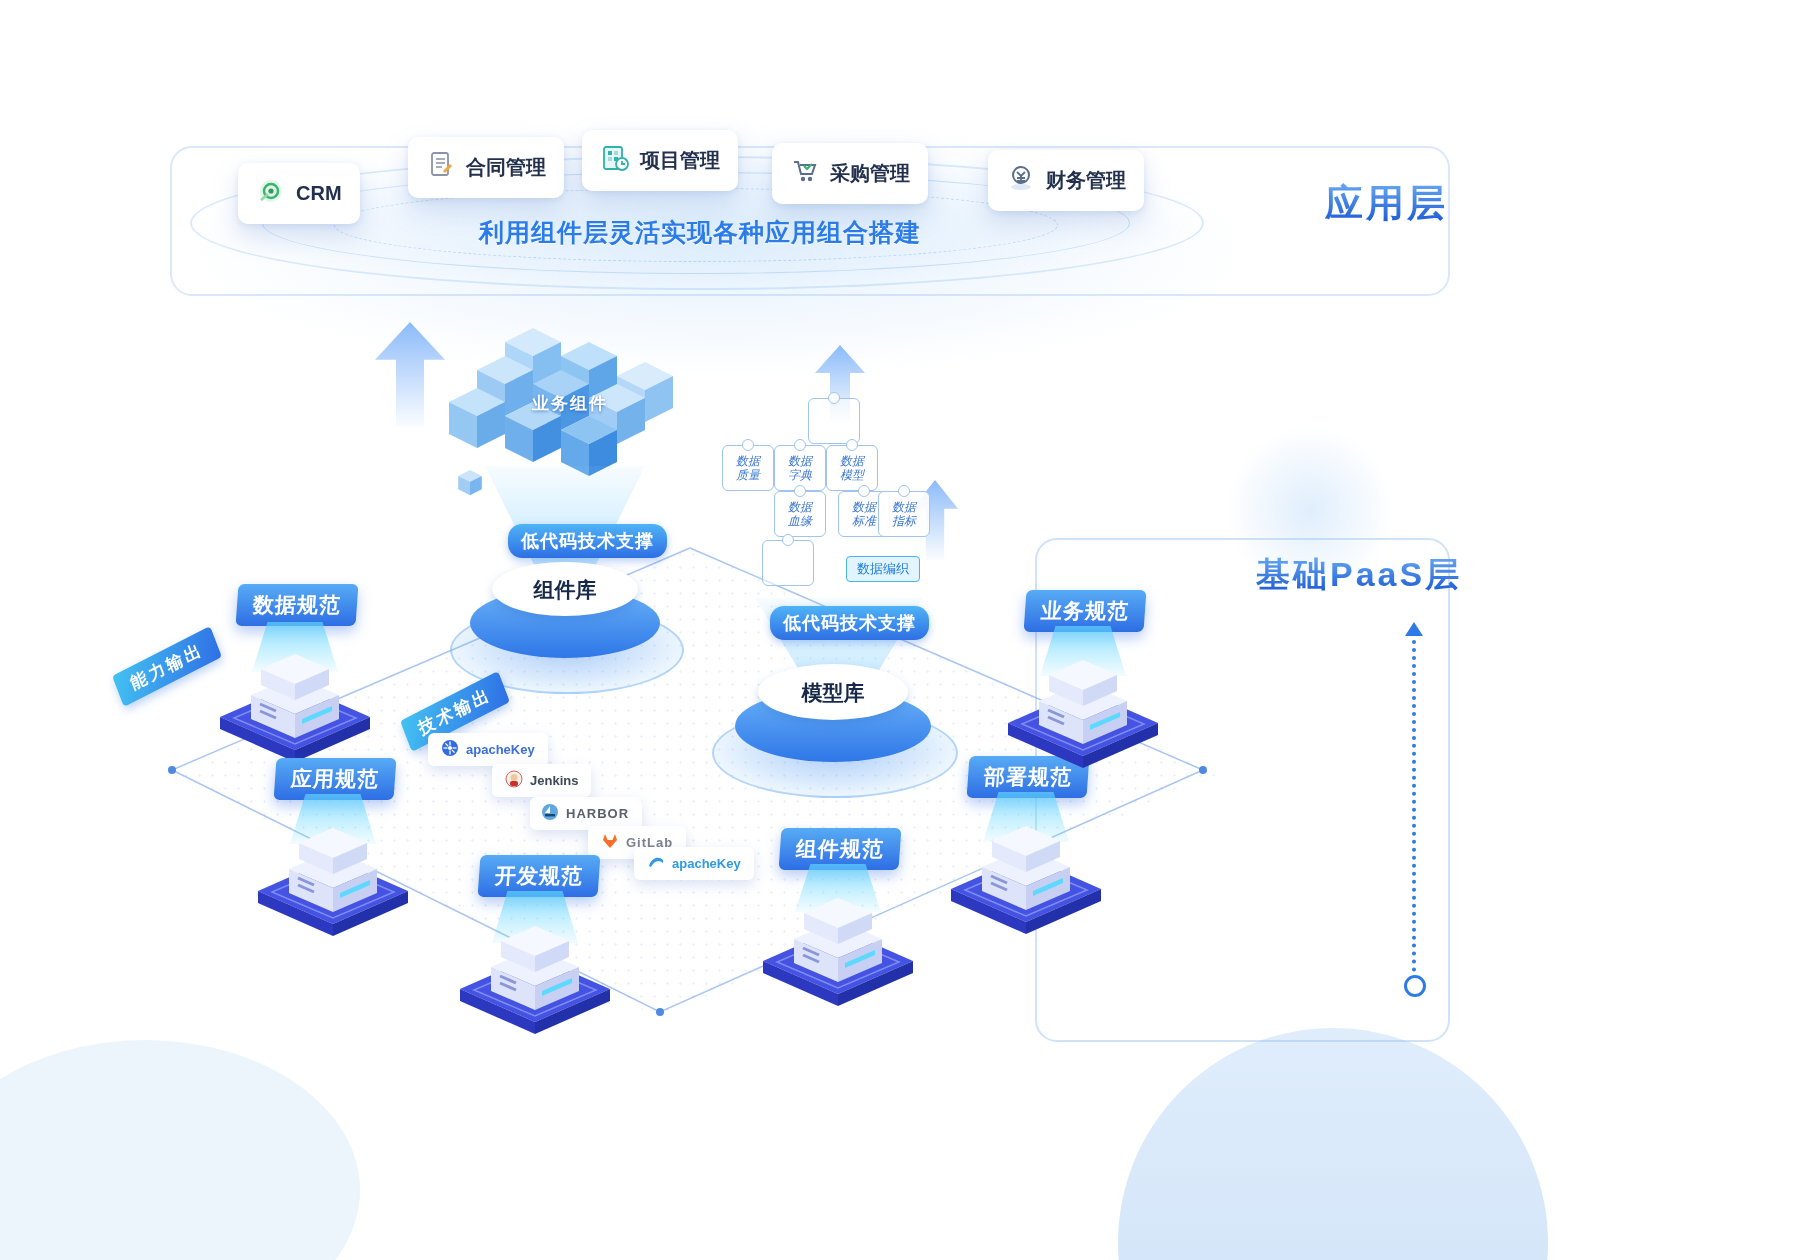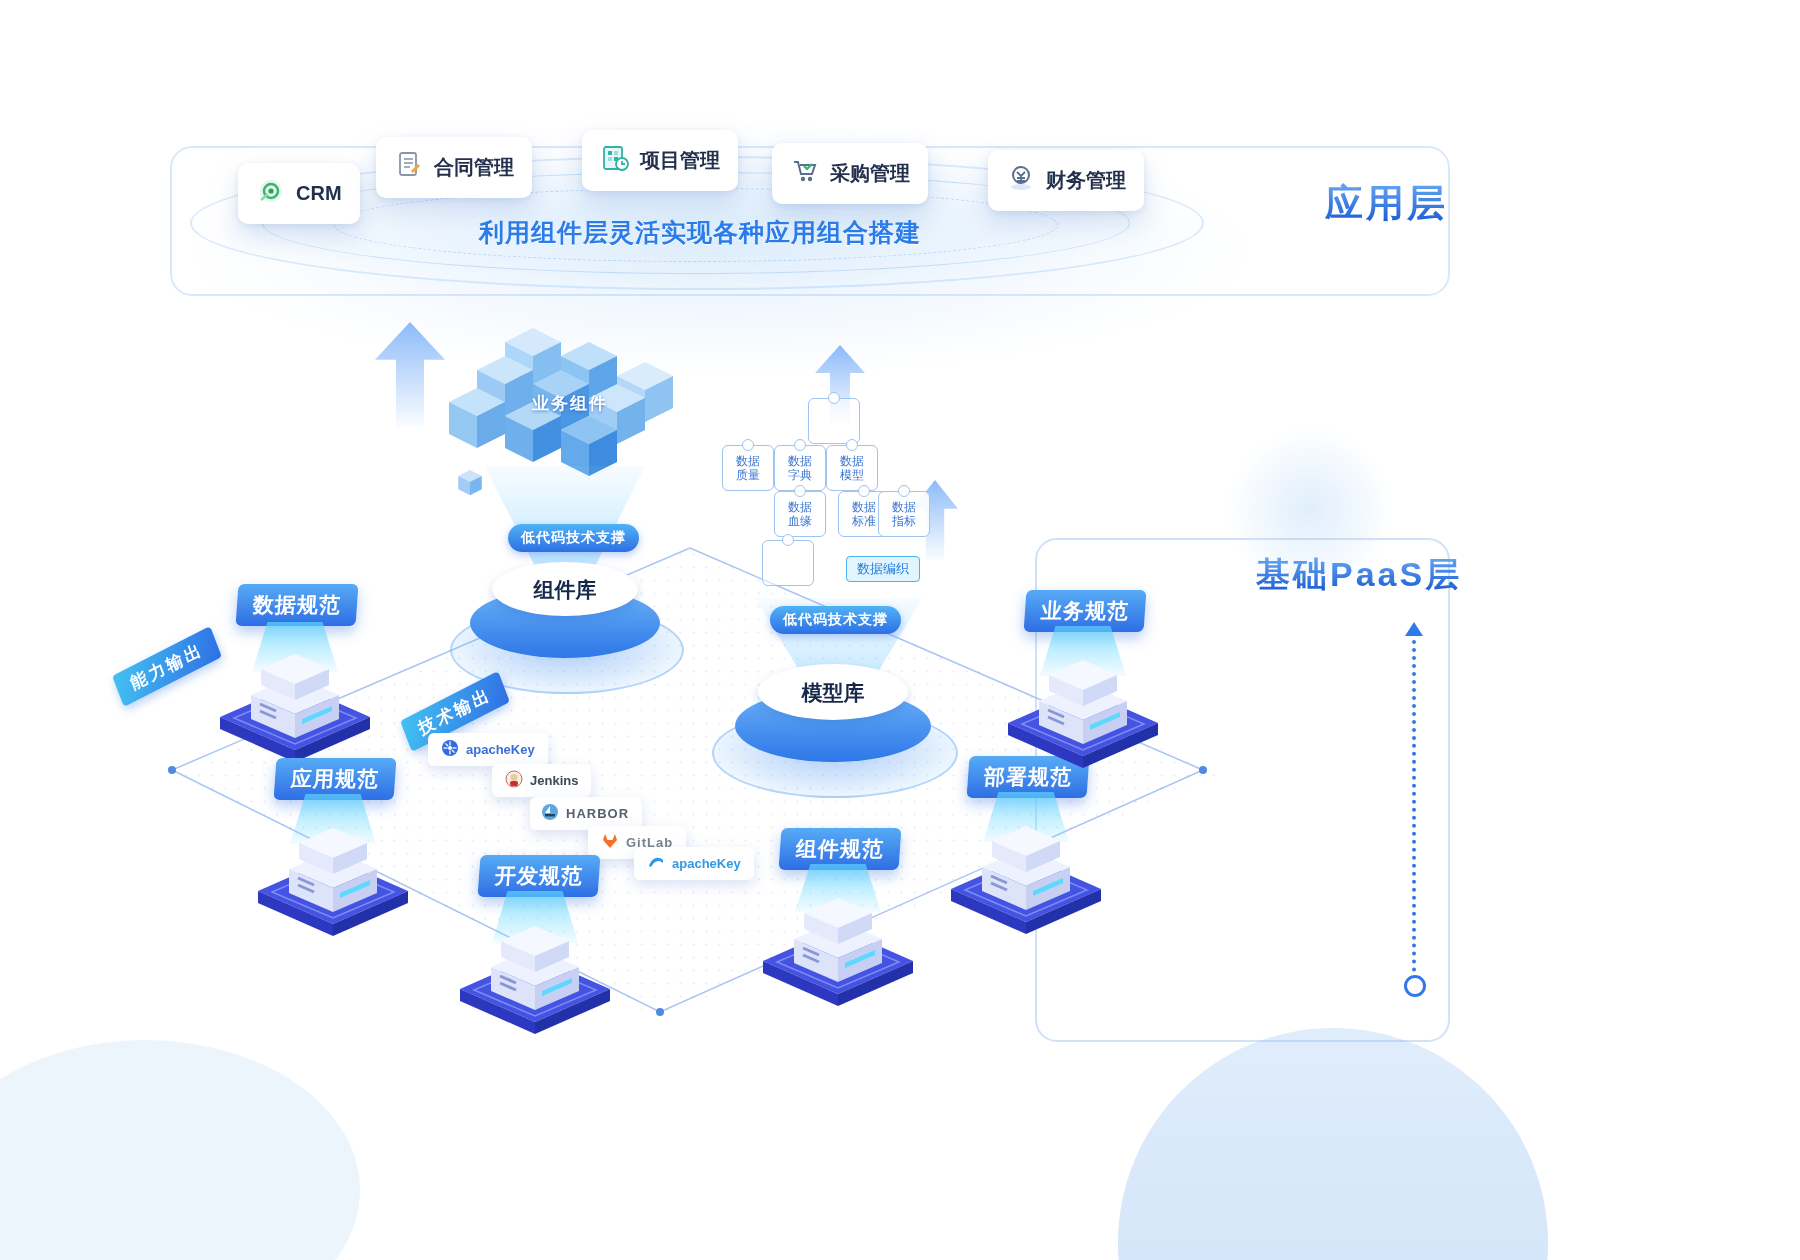--- a/index.html
+++ b/index.html
@@ -27,34 +27,34 @@
   .tag{background:linear-gradient(180deg,#57abf5,#2e6ee4);color:#fff;font-size:21px;font-weight:700;
     padding:7px 16px;border-radius:6px;letter-spacing:1px;white-space:nowrap;text-align:center;
     box-shadow:0 6px 14px rgba(46,110,228,.35);transform:skewX(-4deg);}
 
   .beam{clip-path:polygon(18% 0,82% 0,100% 100%,0 100%);
     background:linear-gradient(180deg,rgba(96,214,255,.70),rgba(140,225,255,.10));}
 
   .funnel{clip-path:polygon(4% 0,96% 0,64% 100%,36% 100%);
     background:linear-gradient(180deg,rgba(150,215,255,.08),rgba(110,200,255,.45));}
 
-  .pill-lowcode{background:linear-gradient(180deg,#4fb3f6,#2e6fe4);color:#fff;font-size:14px;font-weight:600;
+  .pill-lowcode{background:linear-gradient(180deg,#4fb3f6,#2e6fe4);color:#fff;font-size:18px;font-weight:600;
     padding:5px 13px;border-radius:14px;letter-spacing:1px;white-space:nowrap;
     box-shadow:0 3px 8px rgba(46,110,228,.35);}
 
   .ribbon{background:linear-gradient(120deg,#43c2f2,#2f6fe5);color:#fff;font-weight:700;font-size:17px;
     padding:5px 15px;border-radius:4px;letter-spacing:3px;white-space:nowrap;
     transform:rotate(-27deg) skewX(-6deg);box-shadow:0 4px 10px rgba(40,110,220,.3);}
 
   .puzzle-piece{width:52px;height:46px;background:rgba(255,255,255,.9);border:1.5px solid #9fc4ee;
     border-radius:6px;color:#3a76d2;font-size:12px;line-height:1.2;display:flex;align-items:center;
     justify-content:center;text-align:center;position:absolute;box-sizing:border-box;}
   .puzzle-piece::after{content:"";position:absolute;top:-7px;left:50%;margin-left:-6px;width:12px;height:12px;
     border-radius:50%;background:rgba(255,255,255,.95);border:1.5px solid #9fc4ee;box-sizing:border-box;}
-  .puzzle-piece .txt{width:2.4em;}
+  .puzzle-piece .txt{width:2.4em;font-style:italic;}
   .puzzle-empty{background:rgba(255,255,255,.55);}
 
   .fabric-tag{background:rgba(224,244,255,.92);border:1px solid #49b2f0;color:#1f7ce0;font-size:13px;
     padding:3px 10px;border-radius:4px;white-space:nowrap;}
 
   .tech-pill{background:#fff;border-radius:6px;display:flex;align-items:center;gap:7px;
     padding:6px 13px;font-size:13px;font-weight:700;white-space:nowrap;
     box-shadow:0 5px 14px rgba(80,120,200,.22);}
 
   .up-arrow{clip-path:polygon(50% 0,100% 36%,70% 36%,70% 100%,30% 100%,30% 36%,0 36%);
@@ -106,21 +106,21 @@
       <svg width="30" height="30" viewBox="0 0 30 30">
           <circle cx="15" cy="15" r="11" fill="#e4f6ec"></circle>
           <circle cx="15" cy="15" r="7" fill="none" stroke="#3bb56a" stroke-width="2.5"></circle>
           <circle cx="15" cy="15" r="2.6" fill="#2a9e58"></circle>
           <path d="M5 24 L12 18" stroke="#8fd6a8" stroke-width="2.5" fill="none"></path>
         </svg>
     </span>
     <span>CRM</span>
   </div>
 
-  <div class="abs card" style="left:376px;top:137px;">
+  <div class="abs card" style="left:408px;top:137px;">
     <span>
       <svg width="30" height="30" viewBox="0 0 30 30">
           <rect x="6" y="3" width="16" height="22" rx="2" fill="#fff" stroke="#8a94a6" stroke-width="1.8"></rect>
           <line x1="10" y1="9" x2="19" y2="9" stroke="#9aa4b6" stroke-width="1.8"></line>
           <line x1="10" y1="13" x2="19" y2="13" stroke="#9aa4b6" stroke-width="1.8"></line>
           <line x1="10" y1="17" x2="16" y2="17" stroke="#9aa4b6" stroke-width="1.8"></line>
           <path d="M17 21 L24 14 L26 16 L19 23 Z" fill="#f0a43c"></path>
         </svg>
     </span>
     <span>合同管理</span>

